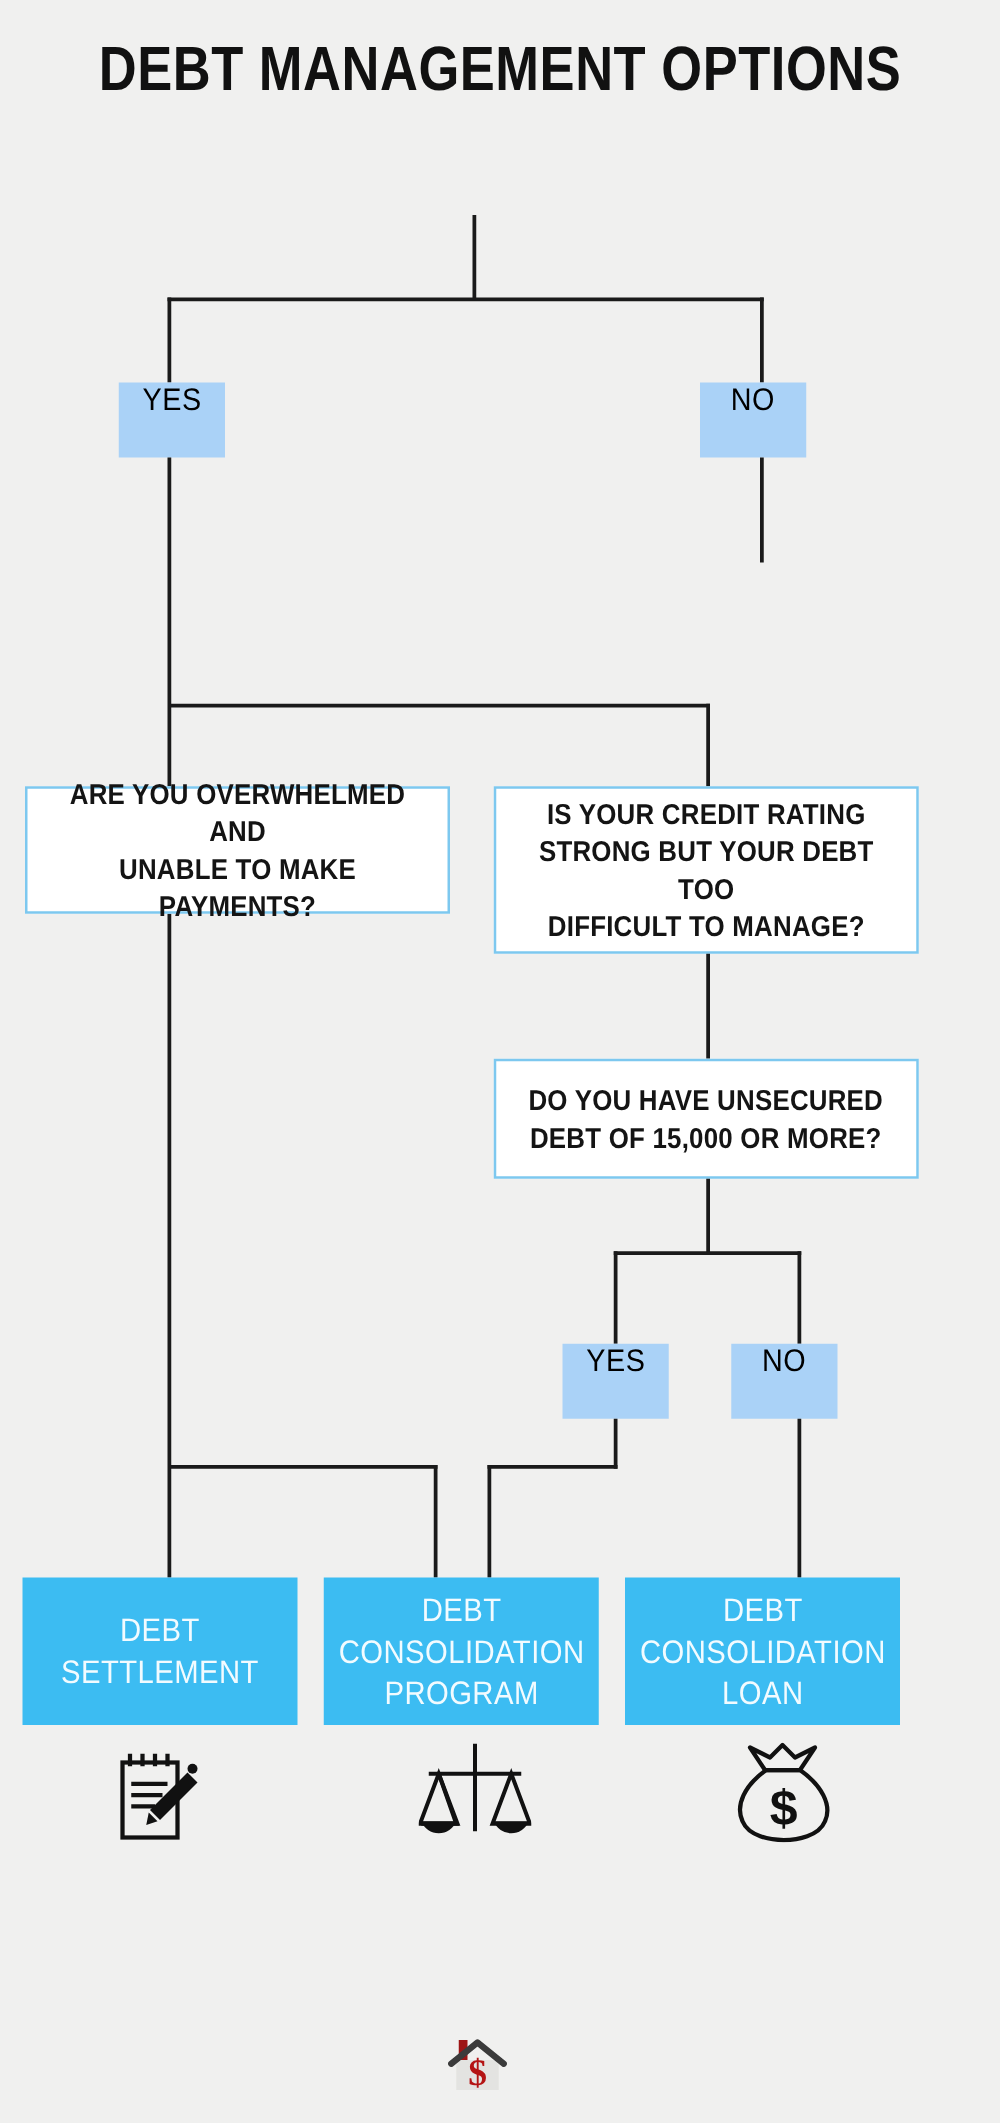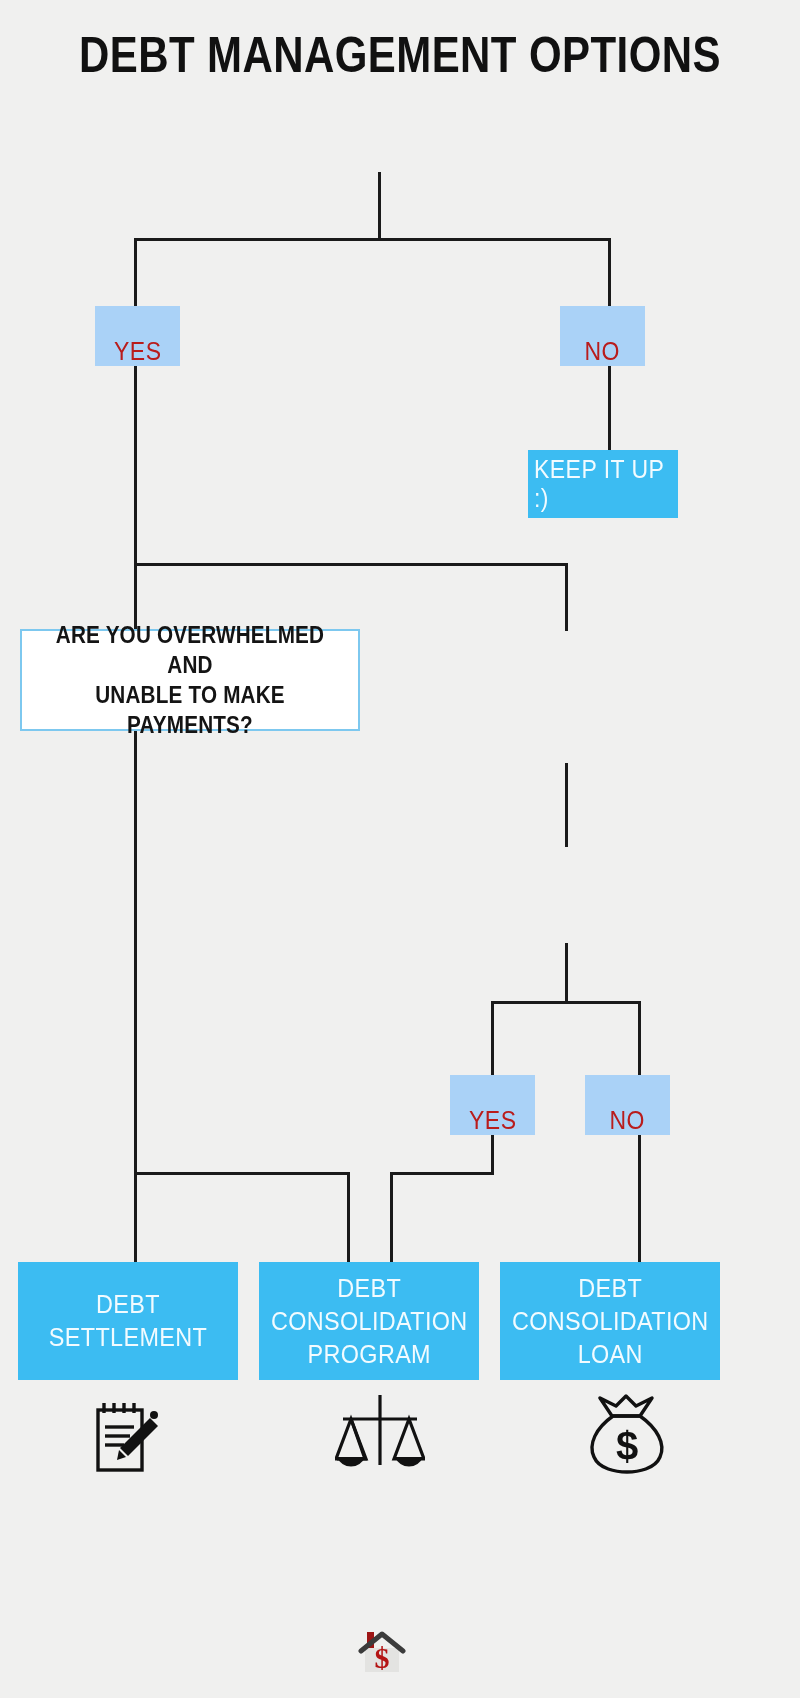--- a/index.html
+++ b/index.html
@@ -57,23 +57,23 @@
     letter-spacing: 0.2px;
     padding: 2px 8px;
   }
   .qbox .txt { transform: scaleX(0.9); transform-origin: center; display:block; }
 
   .yn {
     position: absolute;
     background: #aad2f7;
     box-sizing: border-box;
     display: flex;
-    align-items: flex-end;
-    justify-content: center;
-    color: #b91c1c;
+    align-items: flex-start;
+    justify-content: center;
+    color: #000000;
     font-family: "Liberation Sans Narrow", "Liberation Sans", sans-serif;
     font-weight: normal;
     font-size: 25px;
     letter-spacing: 0.5px;
   }
   .yn .txt { transform: scaleX(0.92); display:block; }
 
   .result {
     position: absolute;
     background: #3cbcf2;
@@ -141,39 +141,49 @@
   <div class="yn" style="left:95px; top:306px; width:85px; height:60px;">
     <span class="txt">YES</span>
   </div>
 
   <div class="yn" style="left:560px; top:306px; width:85px; height:60px;">
     <span class="txt">NO</span>
   </div>
 
   <div class="ln v" style="left:608px; top:366px; width:3px; height:84px;"></div>
 
-  <div class="keepup" style="left:528px; top:450px; width:150px; height:68px;">
-    <span class="txt">KEEP IT UP  :)</span>
-  </div>
 
   <div class="ln v" style="left:134px; top:366px; width:3px; height:896px;"></div>
 
   <div class="ln h" style="left:136px; top:563px; width:432px; height:3px;"></div>
   <div class="ln v" style="left:565px; top:563px; width:3px; height:68px;"></div>
 
   <div class="qbox" style="left:20px; top:629px; width:340px; height:102px; font-size:23px;justify-content:flex-end;">
     <span class="txt">
       <span>ARE YOU OVERWHELMED AND</span><br>
       <span>UNABLE TO MAKE PAYMENTS?</span>
     </span>
   </div>
 
+  <div class="qbox" style="left:395px; top:629px; width:340px; height:134px; font-size:23px;">
+    <span class="txt">
+      <span>IS YOUR CREDIT RATING</span><br>
+      <span>STRONG BUT YOUR DEBT TOO</span><br>
+      <span>DIFFICULT TO MANAGE?</span>
+    </span>
+  </div>
 
   <div class="ln v" style="left:565px; top:763px; width:3px; height:84px;"></div>
 
+  <div class="qbox" style="left:395px; top:847px; width:340px; height:96px; font-size:23px;">
+    <span class="txt">
+      <span>DO YOU HAVE UNSECURED</span><br>
+      <span>DEBT OF 15,000 OR MORE?</span>
+    </span>
+  </div>
 
   <div class="ln v" style="left:565px; top:943px; width:3px; height:60px;"></div>
   <div class="ln h" style="left:491px; top:1001px; width:150px; height:3px;"></div>
   <div class="ln v" style="left:491px; top:1001px; width:3px; height:74px;"></div>
   <div class="ln v" style="left:638px; top:1001px; width:3px; height:74px;"></div>
 
   <div class="yn" style="left:450px; top:1075px; width:85px; height:60px;">
     <span class="txt">YES</span>
   </div>
 

